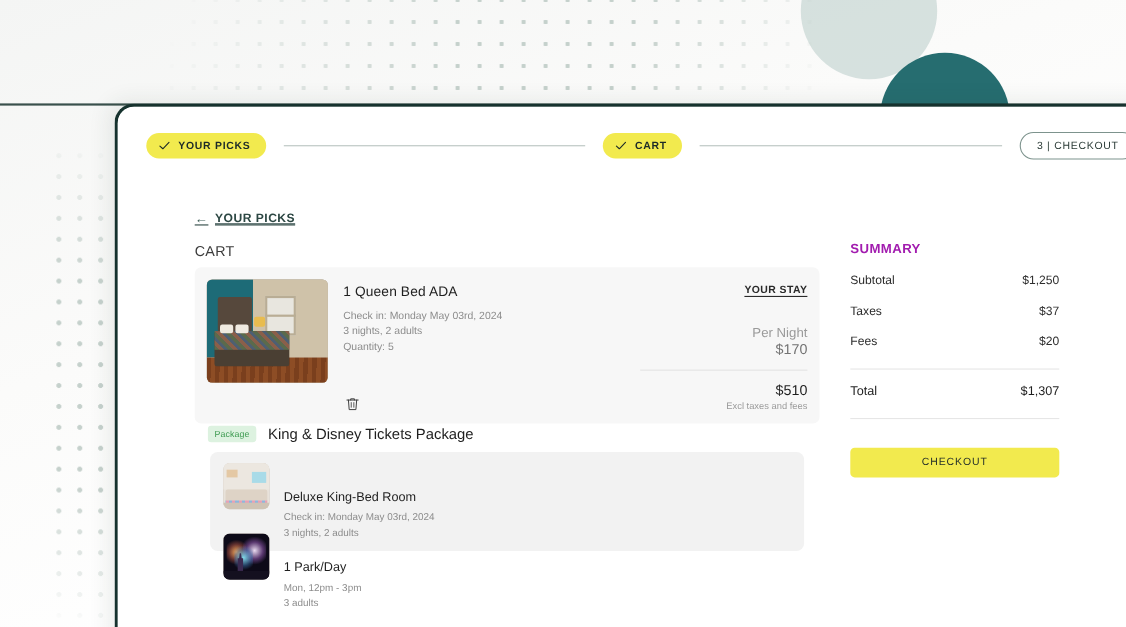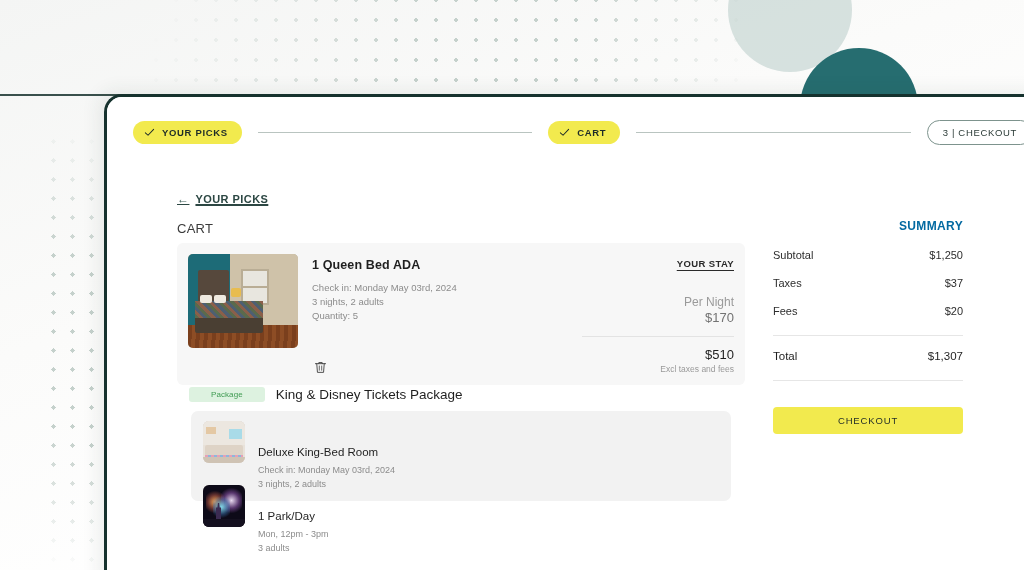--- a/index.html
+++ b/index.html
@@ -145,21 +145,21 @@
   .thumb-lg {
     width: 110px; height: 94px;
     border-radius: 5px;
     flex: none;
     overflow: hidden;
     position: relative;
     background: #8a7f6e;
   }
   .card-body { flex: 1; padding: 4px 0 0 14px; position: relative; }
   .item-title {
-    font-size: 12.5px; color: #1f1f1f; font-weight: 700; letter-spacing: .01em;
+    font-size: 12.5px; color: #1f1f1f; font-weight: 400; letter-spacing: .01em;
   }
   .item-meta {
     margin-top: 9px;
     font-size: 9.5px; line-height: 1.45; color: #8c8c8c;
   }
   .trash-btn {
     position: absolute; left: 14px; bottom: -2px;
     width: 17px; height: 17px; cursor: pointer;
   }
   .card-right {
@@ -187,21 +187,21 @@
 
   
   .package-head {
     position: absolute; left: 82px; top: 228px;
     display: flex; align-items: center; gap: 11px;
   }
   .pkg-badge {
     background: #ddf2e0;
     color: #3f9b52;
     font-size: 8px;
-    padding: 3px 22px;
+    padding: 3px 6px;
     border-radius: 3px;
     letter-spacing: .01em;
   }
   .pkg-title { font-size: 13.5px; color: #1f1f1f; }
 
   .pkg-row {
     position: absolute;
     left: 84px;
     width: 540px;
     display: flex;
@@ -219,21 +219,21 @@
   .pkg-item-meta {
     margin-top: 6px; font-size: 9px; line-height: 1.5; color: #8c8c8c;
   }
 
   
   .summary {
     position: absolute; left: 666px; top: 60px;
     width: 190px;
   }
   .summary-title {
-    font-size: 12px; font-weight: 700; color: #0369a1; letter-spacing: .03em; text-align: right;
+    font-size: 12px; font-weight: 700; color: #a21caf; letter-spacing: .03em;
   }
   .sum-row {
     display: flex; justify-content: space-between; align-items: baseline;
     margin-top: 16px;
     font-size: 11px; color: #2d2d2d;
   }
   .sum-row .val { font-weight: 400; }
   .sum-divider { height: 1px; background: #e6e6e6; margin-top: 18px; }
   .sum-total {
     display: flex; justify-content: space-between; align-items: baseline;

